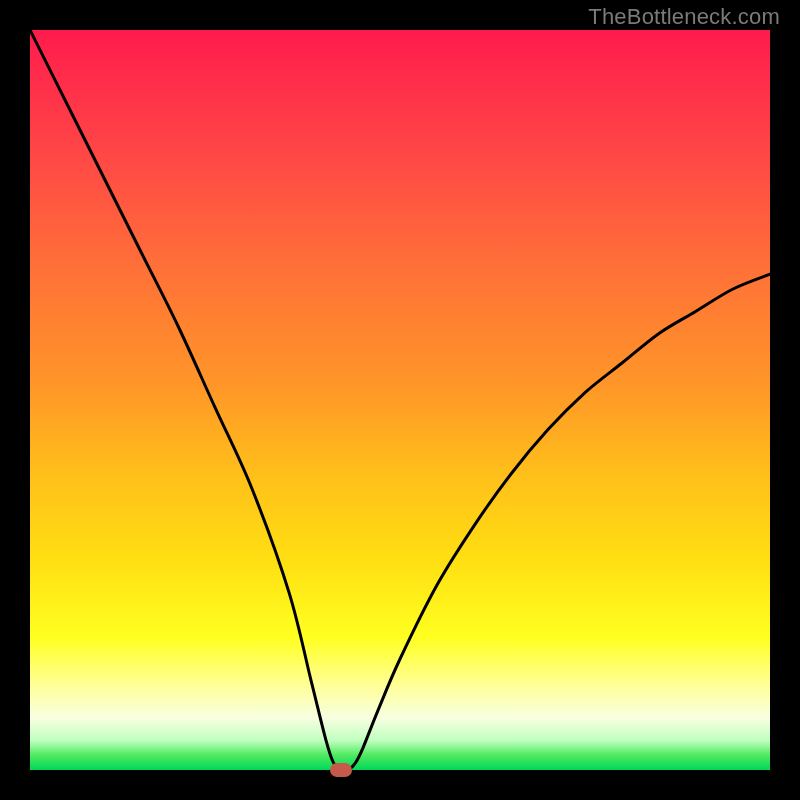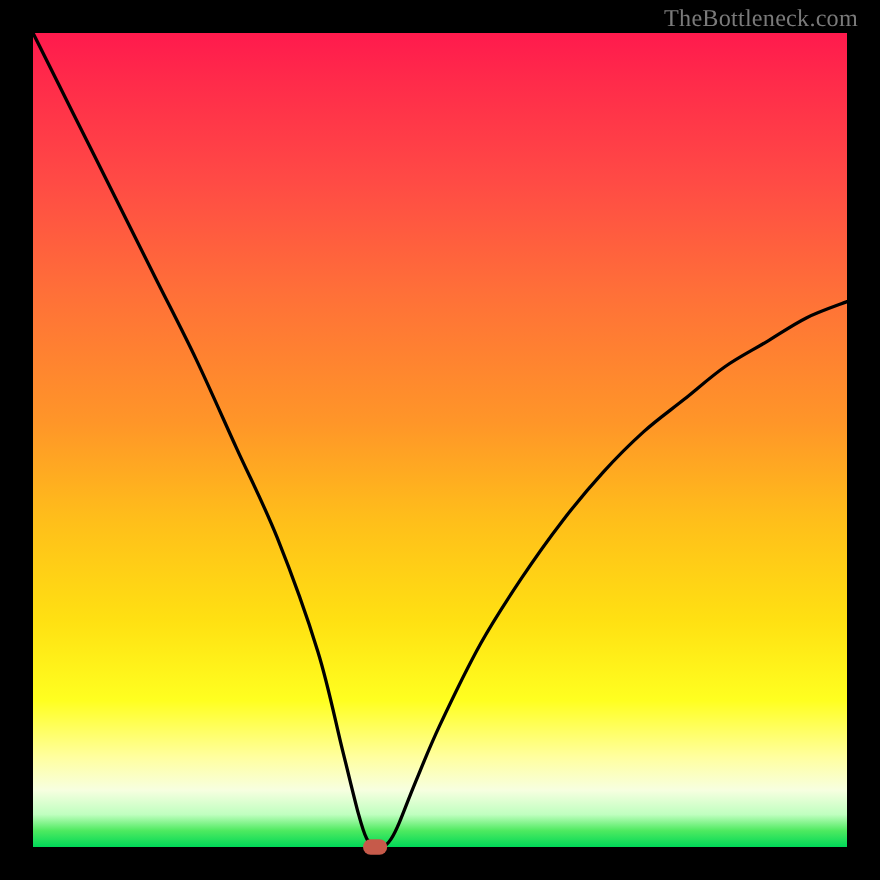--- a/index.html
+++ b/index.html
@@ -41,21 +41,20 @@
   }
   .watermark {
     position: absolute;
     top: 4px;
     right: 20px;
     color: #7a7a7a;
     font-size: 22px;
     font-weight: 400;
     letter-spacing: 0.2px;
     user-select: none;
-    font-family: Liberation Serif, serif;
   }
   svg.curve {
     position: absolute;
     left: 0;
     top: 0;
     width: 740px;
     height: 740px;
   }
   .marker {
     position: absolute;

